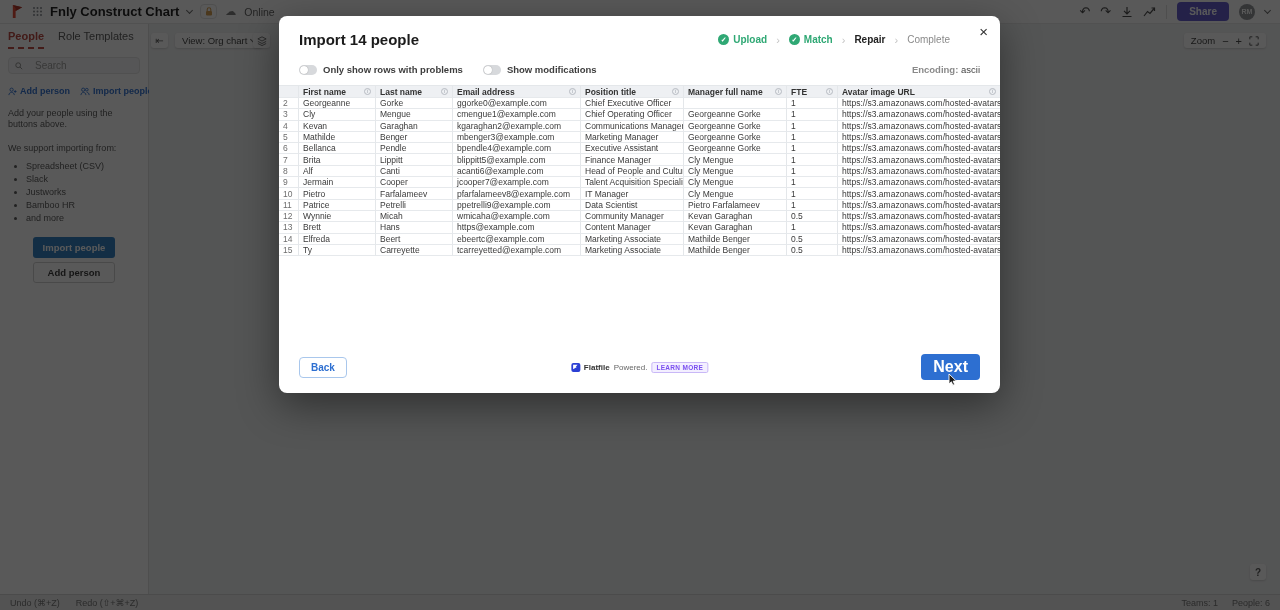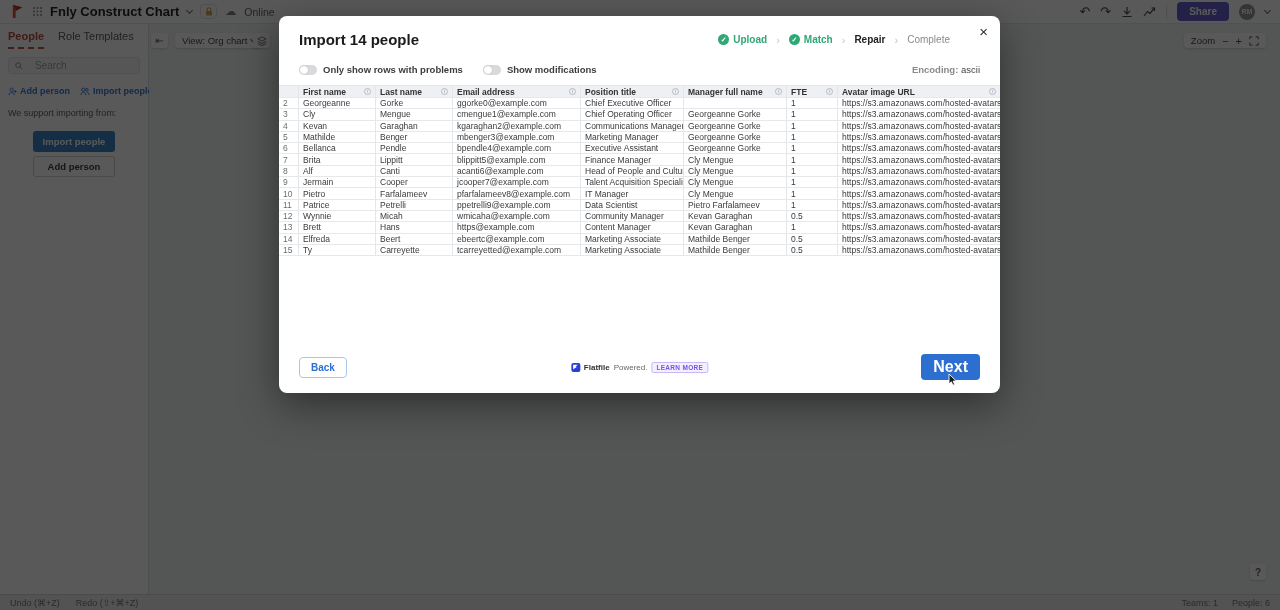--- a/index.html
+++ b/index.html
@@ -160,21 +160,29 @@
       </span>
       <span class="blue-link">
         <svg width="10" height="9" viewBox="0 0 11 10">
             <circle cx="3.5" cy="3" r="1.8" fill="none" stroke="#2d6fd1" stroke-width="1"></circle>
             <circle cx="7.5" cy="3" r="1.5" fill="none" stroke="#2d6fd1" stroke-width="1"></circle>
             <path d="M1 9c0-1.8 1.2-3 2.8-3 1.5 0 2.7 1.2 2.7 3M7.5 6c1.5 0 2.6 1.1 2.6 3" fill="none" stroke="#2d6fd1" stroke-width="1"></path>
           </svg>
         <span>Import people</span>
       </span>
     </div>
+    <p>Add your people using the buttons above.</p>
     <p>We support importing from:</p>
+    <ul id="sources-list">
+        <li>Spreadsheet (CSV)</li>
+        <li>Slack</li>
+        <li>Justworks</li>
+        <li>Bamboo HR</li>
+        <li>and more</li>
+      </ul>
     <div class="panel-btns">
       <button class="btn-import">Import people</button>
       <button class="btn-addp">Add person</button>
     </div>
   </aside>
 
   <div class="canvas">
     <div class="pill collapse-btn">
         <span>⇤</span>
       </div>

